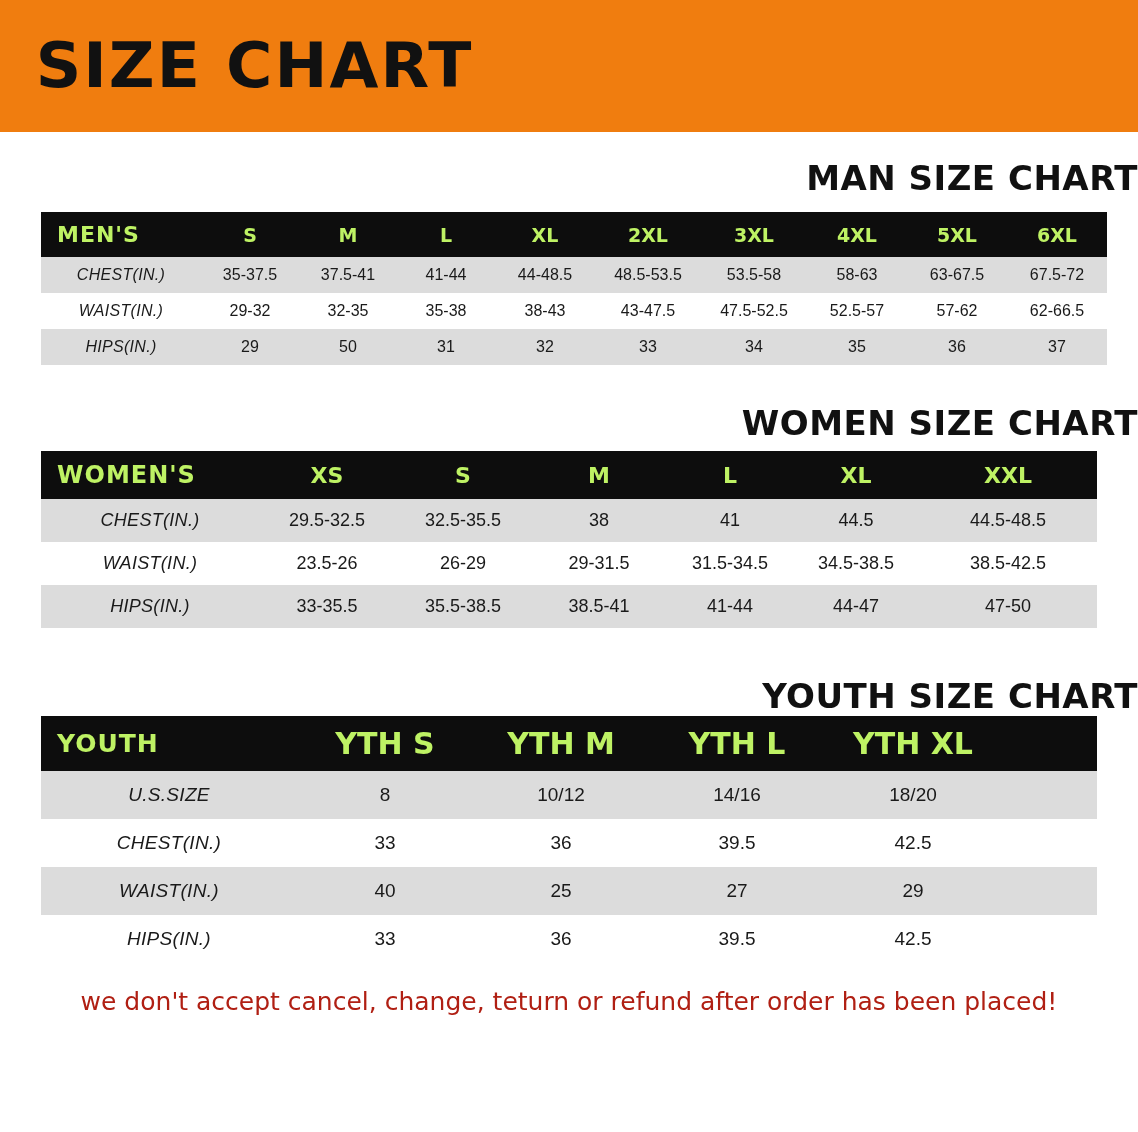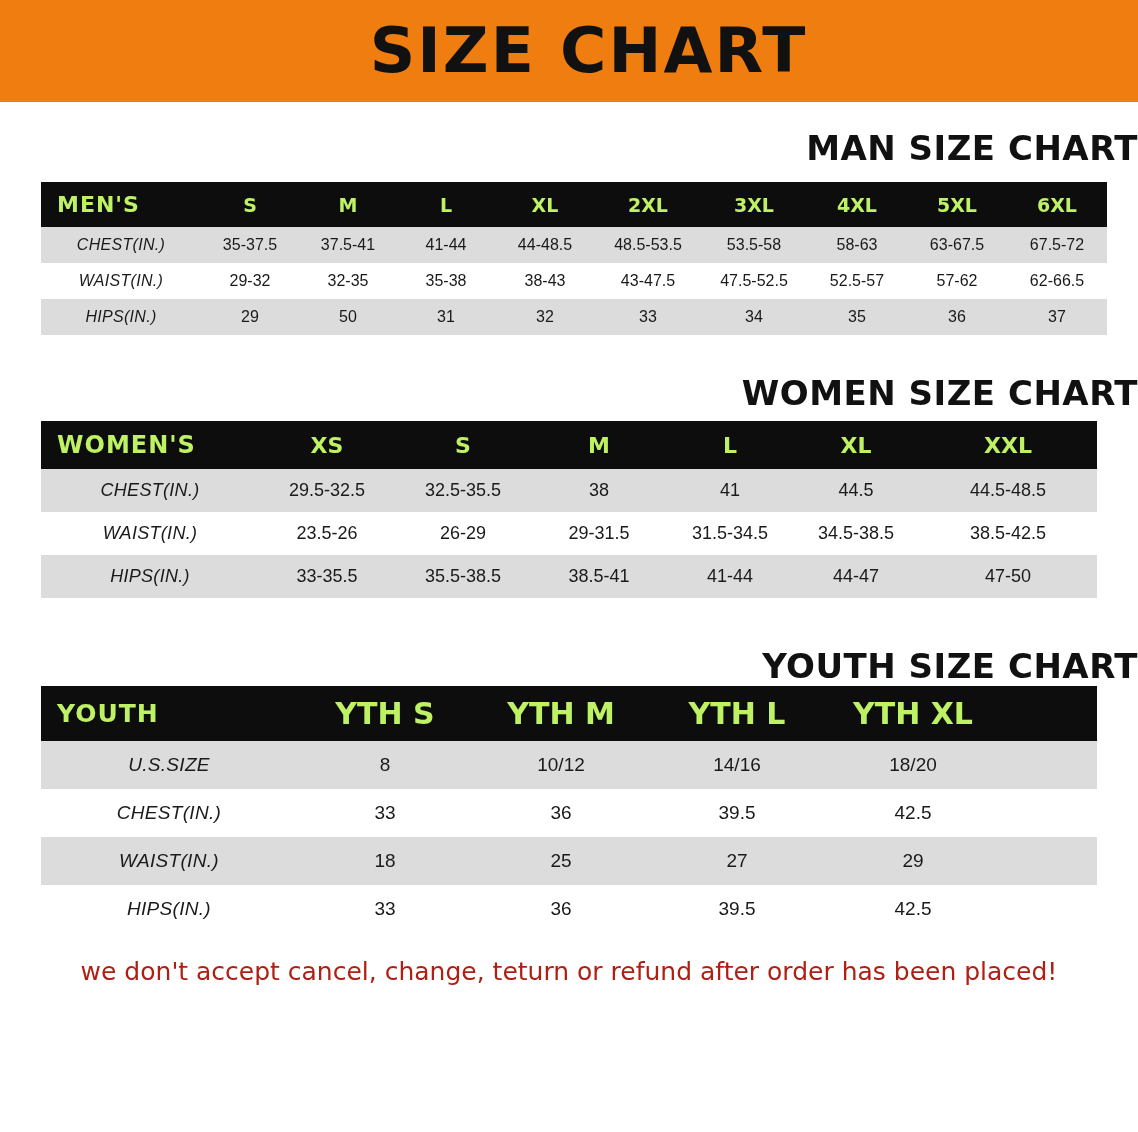--- a/index.html
+++ b/index.html
@@ -15,25 +15,25 @@
     overflow: hidden;
   }
   .page {
     width: 1138px;
     height: 1132px;
     position: relative;
     background: #fff;
   }
   
   .banner {
-    height: 102px;
+    height: 132px;
     background: #f07d0f;
     display: flex;
     align-items: center;
-    justify-content: center;
+    justify-content: flex-start;
     padding-left: 40px;
   }
   .banner-title {
     font-family: "DejaVu Sans", sans-serif;
     font-weight: bold;
     font-size: 62px;
     letter-spacing: 2px;
     color: #111;
     line-height: 1;
     transform: scaleX(1.02);
@@ -285,21 +285,21 @@
         <tr class="plain">
           <td class="rowhead">CHEST(IN.)</td>
           <td>33</td>
           <td>36</td>
           <td>39.5</td>
           <td>42.5</td>
           <td></td>
         </tr>
         <tr class="shade">
           <td class="rowhead">WAIST(IN.)</td>
-          <td>18</td>
+          <td>40</td>
           <td>25</td>
           <td>27</td>
           <td>29</td>
           <td></td>
         </tr>
         <tr class="plain">
           <td class="rowhead">HIPS(IN.)</td>
           <td>33</td>
           <td>36</td>
           <td>39.5</td>

